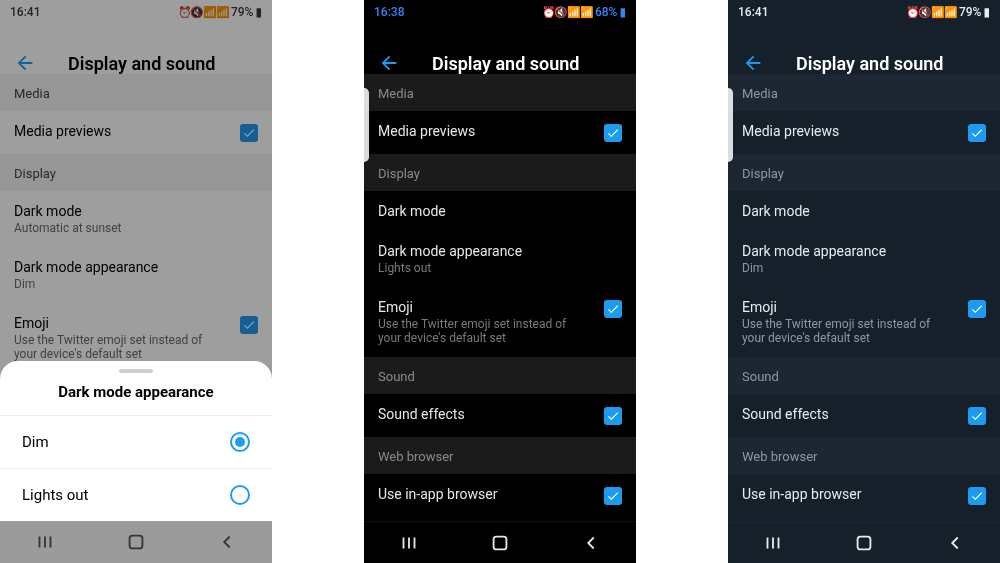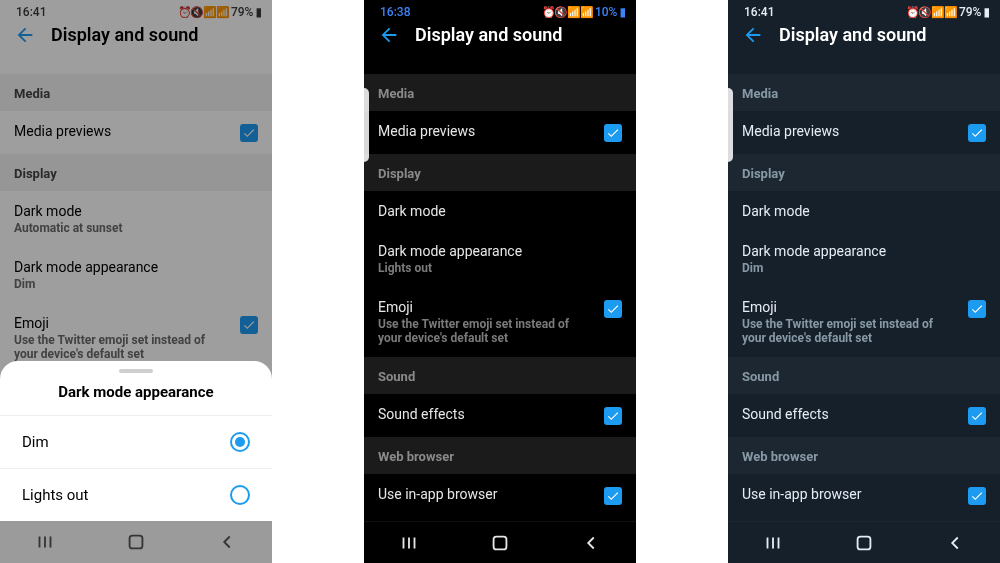--- a/index.html
+++ b/index.html
@@ -26,57 +26,56 @@
   }
   
   .status-bar {
     height: 24px;
     display: flex;
     align-items: center;
     justify-content: space-between;
     padding: 0 10px;
     font-size: 12px;
     font-weight: 500;
-    margin-left: 6px;
   }
   .status-right { display: flex; align-items: center; gap: 2px; }
   .status-icons { font-size: 11px; letter-spacing: -1px; }
   
   .app-bar {
     height: 50px;
     display: flex;
-    align-items: flex-start;
+    align-items: flex-end;
     padding: 0 14px;
-    gap: 15px;
+    gap: 32px;
   }
   .back-arrow {
     width: 22px; height: 22px;
     display:flex; align-items:center; justify-content:center;
   }
   .app-title { font-size: 18px; font-weight: 600; }
   
   .scroll {
     flex: 1;
     overflow: hidden;
   }
   .sect-header {
     padding: 12px 14px 10px;
     font-size: 13px;
-    font-weight: 700;
+    font-weight: 400;
   }
   .row {
     padding: 12px 14px;
     display: flex;
     align-items: flex-start;
     justify-content: space-between;
     gap: 18px;
   }
   .row .texts { flex: 1; }
   .row .title { font-size: 14px; }
-  .row .sub { font-size: 12px; margin-top: 2px; font-weight: bold; }
+  .row .sub { font-size: 12px; margin-top: 2px; }
   .checkbox {
     width: 18px; height: 18px;
     border-radius: 3px;
     background: #1d9bf0;
     display: flex; align-items: center; justify-content: center;
     flex-shrink: 0;
     margin-top: 1px;
   }
   .checkbox svg { width: 14px; height: 14px; fill: #fff; }
   
@@ -253,21 +252,21 @@
 </div>
 
 <div class="gap"></div>
 
 <div class="phone p2">
   <div class="hl"></div>
   <div class="status-bar">
     <span>16:38</span>
     <span class="status-right">
       <span class="status-icons">⏰🔇📶📶</span>
-      <span>10%</span>
+      <span>68%</span>
       <span>▮</span>
     </span>
   </div>
   <div class="app-bar">
     <span class="back-arrow">
       <svg viewBox="0 0 24 24">
           <path d="M20 11H7.8l5.6-5.6L12 4l-8 8 8 8 1.4-1.4L7.8 13H20z"></path>
         </svg>
     </span>
     <span class="app-title">Display and sound</span>

